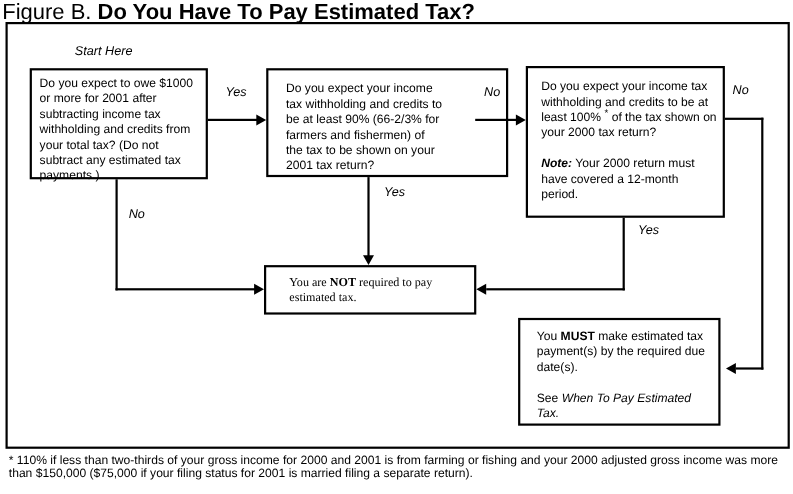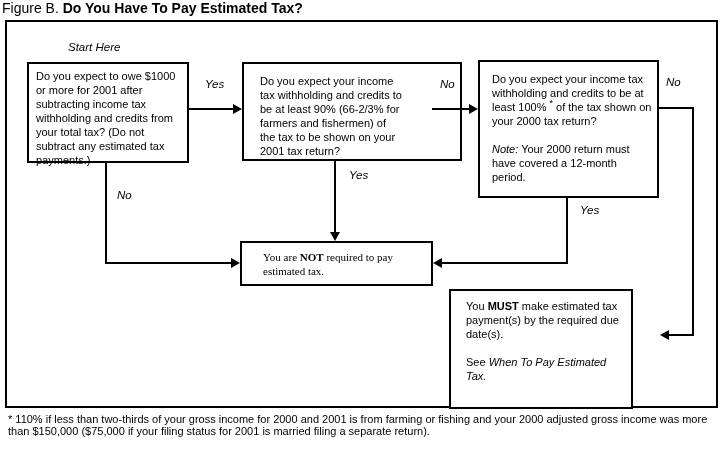--- a/index.html
+++ b/index.html
@@ -1,46 +1,46 @@
 <!DOCTYPE html>
 <html><head>
 <meta charset="utf-8">
 <style>
   * { margin:0; padding:0; box-sizing:border-box; }
   html,body { background:#ffffff; }
   body {
     width:721px; height:449px; position:relative; overflow:hidden;
     font-family:"Liberation Sans", sans-serif; color:#000;
   }
-  .title { position:absolute; left:2px; top:0px; font-size:14px; white-space:nowrap; }
+  .title { position:absolute; left:2px; top:0px; font-size:20px; white-space:nowrap; }
   .title .t-bold { font-weight:bold; }
   .outer-frame { position:absolute; left:5px; top:20px; width:713px; height:388px; border:2px solid #000; background:#fff; }
   .start-here { position:absolute; left:68px; top:41px; font-style:italic; font-size:11.5px; }
   .fbox {
     position:absolute; border:2px solid #000; background:#fff;
     font-size:11px; line-height:14px;
   }
   .pre-line { white-space:pre-line; }
   .fbox p { margin:0; }
   .fbox .spacer { height:14px; }
   .b { font-weight:bold; }
   .i { font-style:italic; }
-  .bi { font-weight:normal; font-style:italic; }
+  .bi { font-weight:bold; font-style:italic; }
   sup.ast { font-size:9px; vertical-align:super; line-height:0; }
   .conn-label { position:absolute; font-style:italic; font-size:11.5px; }
   .line { position:absolute; background:#000; }
   .arrow { position:absolute; width:0; height:0; }
   .arrow.r { border-top:5px solid transparent; border-bottom:5px solid transparent; border-left:9px solid #000; }
   .arrow.l { border-top:5px solid transparent; border-bottom:5px solid transparent; border-right:9px solid #000; }
   .arrow.d { border-left:5px solid transparent; border-right:5px solid transparent; border-top:9px solid #000; }
   .box-q1   { left:27px;  top:62px;  width:162px; height:101px; padding:5px 3px 0 7px; }
   .box-q2   { left:242px; top:62px;  width:220px; height:99px;  padding:10px 4px 0 16px; }
   .box-q3   { left:478px; top:60px;  width:181px; height:138px; padding:10px 5px 0 12px; }
   .box-not  { left:240px; top:241px; width:193px; height:45px;  padding:7px 4px 0 21px;font-family:Liberation Serif, serif; }
-  .box-must { left:449px; top:289px; width:184px; height:120px;  padding:8px 5px 0 15px; }
+  .box-must { left:471px; top:289px; width:184px; height:98px;  padding:8px 5px 0 15px; }
   .footnote { position:absolute; left:8px; top:413px; width:711px; font-size:11px; line-height:12px; }
 </style>
 </head>
 <body>
 
 <div class="title"><span>Figure B. </span><span class="t-bold">Do You Have To Pay Estimated Tax?</span></div>
 
 <div class="outer-frame"></div>
 
 <div class="start-here">Start Here</div>

